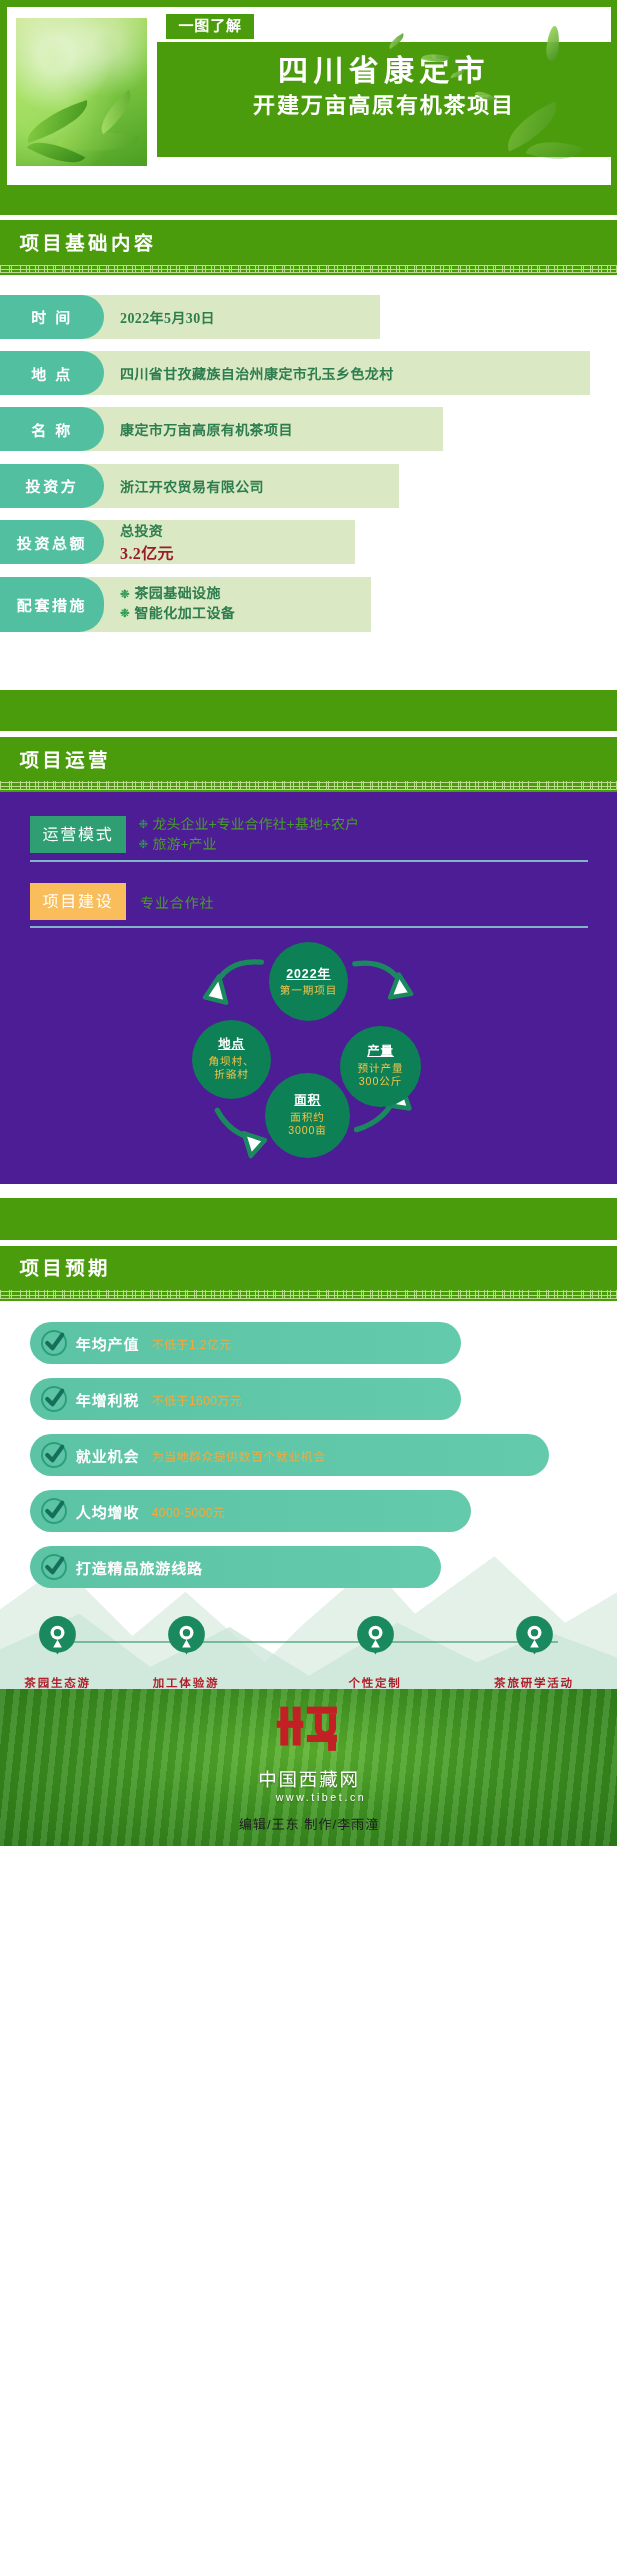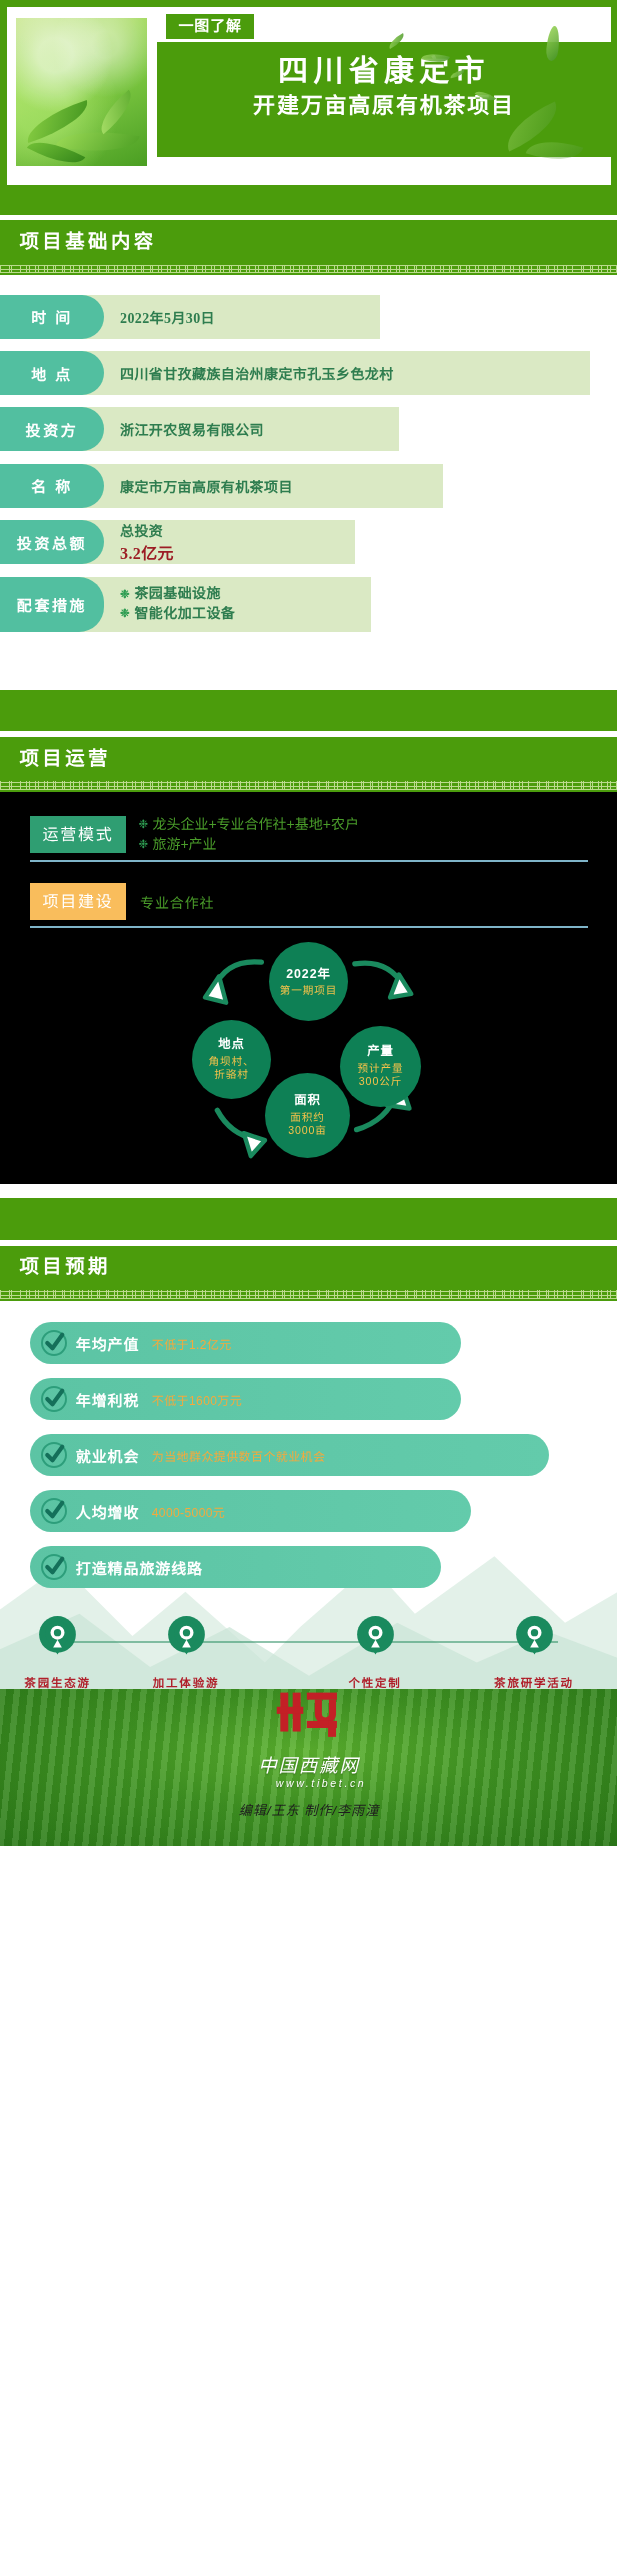--- a/index.html
+++ b/index.html
@@ -131,21 +131,21 @@
 
   
   .sec-head {
     position: relative;
     width: 618px;
     background: #4b9c0c;
     padding: 12.4px 0 8.8px 19.4px;
   }
   .sec-head h2 {
     color: #ffffff;
-    font-family: Liberation Mono, monospace;
+    font-family: Liberation Sans, sans-serif;
     font-size: 19.4px;
     font-weight: bold;
     letter-spacing: 3.5px;
     line-height: 1.1;
   }
   .greek-band {
     width: 618px;
     height: 12.4px;
     background: #4b9c0c;
     position: relative;
@@ -228,21 +228,21 @@
     display: block;
   }
   .sp1 { left: 72px; top: 0px;  width: 48px; height: 17.7px; transform: rotate(-52deg); }
   .sp2 { left: 85px; top: 21px; width: 42px; height: 16px; transform: rotate(-10deg); }
   .sp3 { left: 16px; top: 37px; width: 65px; height: 21px; transform: rotate(18deg); }
   .sp4 { left: 65px; top: 35px; width: 55px; height: 19.4px; transform: rotate(-30deg); }
   .sp5 { left: 49px; top: 55px; width: 1.8px;  height: 39px; border-radius: 0;
          background: #4f9b2c; transform: rotate(-20deg); }
 
   
-  .op-wrap { padding: 23px 0 5.3px 0; background: #000000; }
+  .op-wrap { padding: 23px 0 5.3px 0; background: #4c1d95; }
   .op-mode {
     display: flex;
     align-items: center;
     padding-left: 30px;
   }
   .op-tag {
     background: #2f9e72;
     color: #ffffff;
     font-size: 16px;
     letter-spacing: 1.8px;
@@ -295,20 +295,21 @@
     justify-content: center;
     text-align: center;
     line-height: 1.25;
   }
   .node .n-title {
     color: #ffffff;
     font-size: 12.4px;
     font-weight: bold;
     letter-spacing: 0.9px;
     margin-bottom: 1.8px;
+    text-decoration: underline;
   }
   .node .n-sub {
     color: #f5c24a;
     font-size: 10.6px;
     font-weight: normal;
     letter-spacing: 0.9px;
   }
   .node-top   { left: 269px; top: 1.8px;   width: 79px; height: 79px; }
   .node-right { left: 340px; top: 85px;  width: 81px; height: 81px; }
   .node-bot   { left: 265px; top: 132px; width: 85px; height: 85px; }
@@ -403,21 +404,21 @@
     overflow: hidden;
     background:
       repeating-linear-gradient(96deg,
         rgba(255,255,255,.10) 0 6.2px, rgba(0,0,0,.06) 6.2px 14px),
       radial-gradient(ellipse at 50% 40%, #5bb22e 0%, #3f9422 45%, #2b7a18 100%);
   }
   .footer-inner {
     position: relative;
     z-index: 2;
     text-align: center;
-    font-style: italic;
+    padding-top: 14px;
   }
   .logo-mark { margin: 0 auto 3.5px auto; width: 69px; height: 55px; }
   .logo-text {
     color: #ffffff;
     font-size: 18.5px;
     letter-spacing: 1.8px;
     font-family: "Liberation Sans", "DejaVu Sans", sans-serif;
     text-shadow: 0 0.9px 1.8px rgba(0,0,0,.3);
   }
   .logo-url {
@@ -483,29 +484,29 @@
       <div class="info-value">2022年5月30日</div>
     </div>
 
     <div class="info-row">
       <div class="info-bg" style="width:590px"></div>
       <div class="info-label">地 点</div>
       <div class="info-value">四川省甘孜藏族自治州康定市孔玉乡色龙村</div>
     </div>
 
     <div class="info-row">
+      <div class="info-bg" style="width:443px"></div>
+      <div class="info-label">名 称</div>
+      <div class="info-value">康定市万亩高原有机茶项目</div>
+    </div>
+
+    <div class="info-row">
       <div class="info-bg" style="width:399px"></div>
       <div class="info-label">投资方</div>
       <div class="info-value">浙江开农贸易有限公司</div>
-    </div>
-
-    <div class="info-row">
-      <div class="info-bg" style="width:443px"></div>
-      <div class="info-label">名 称</div>
-      <div class="info-value">康定市万亩高原有机茶项目</div>
     </div>
 
 
     <div class="info-row">
       <div class="info-bg" style="width:355px"></div>
       <div class="info-label">投资总额</div>
       <div class="info-value">
         <span>总投资</span>
           <span class="accent">3.2亿元</span>
       </div>

